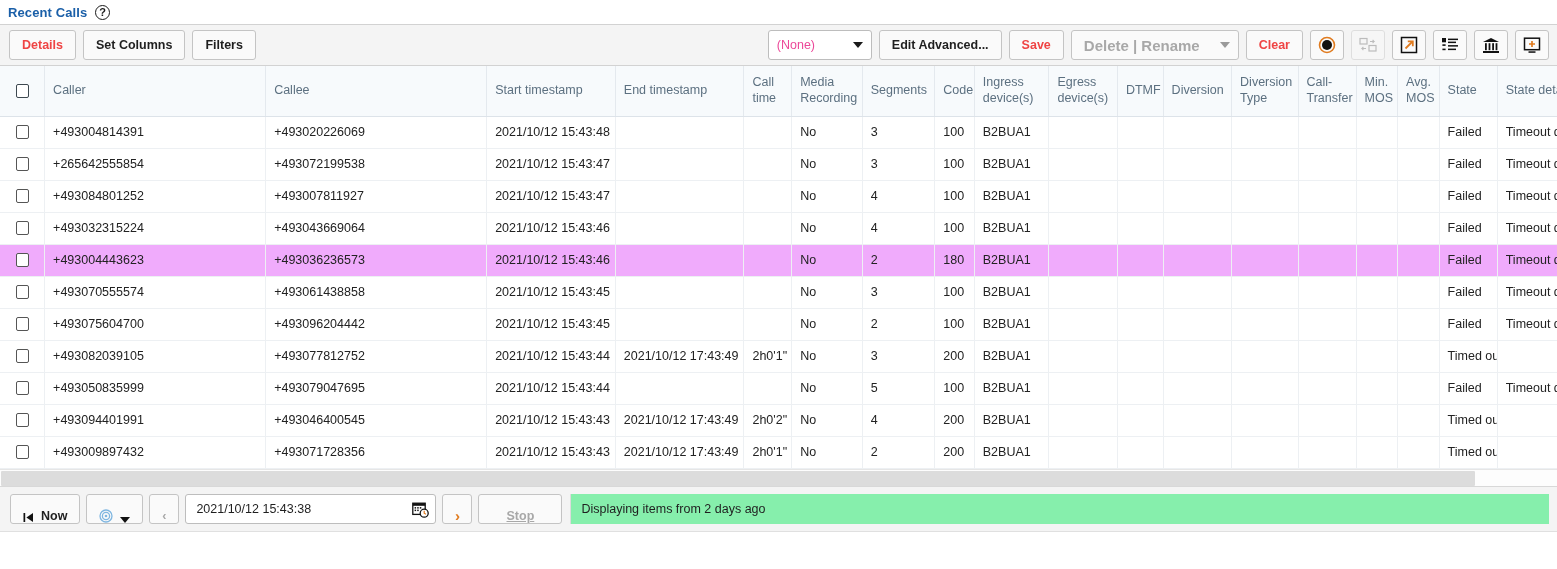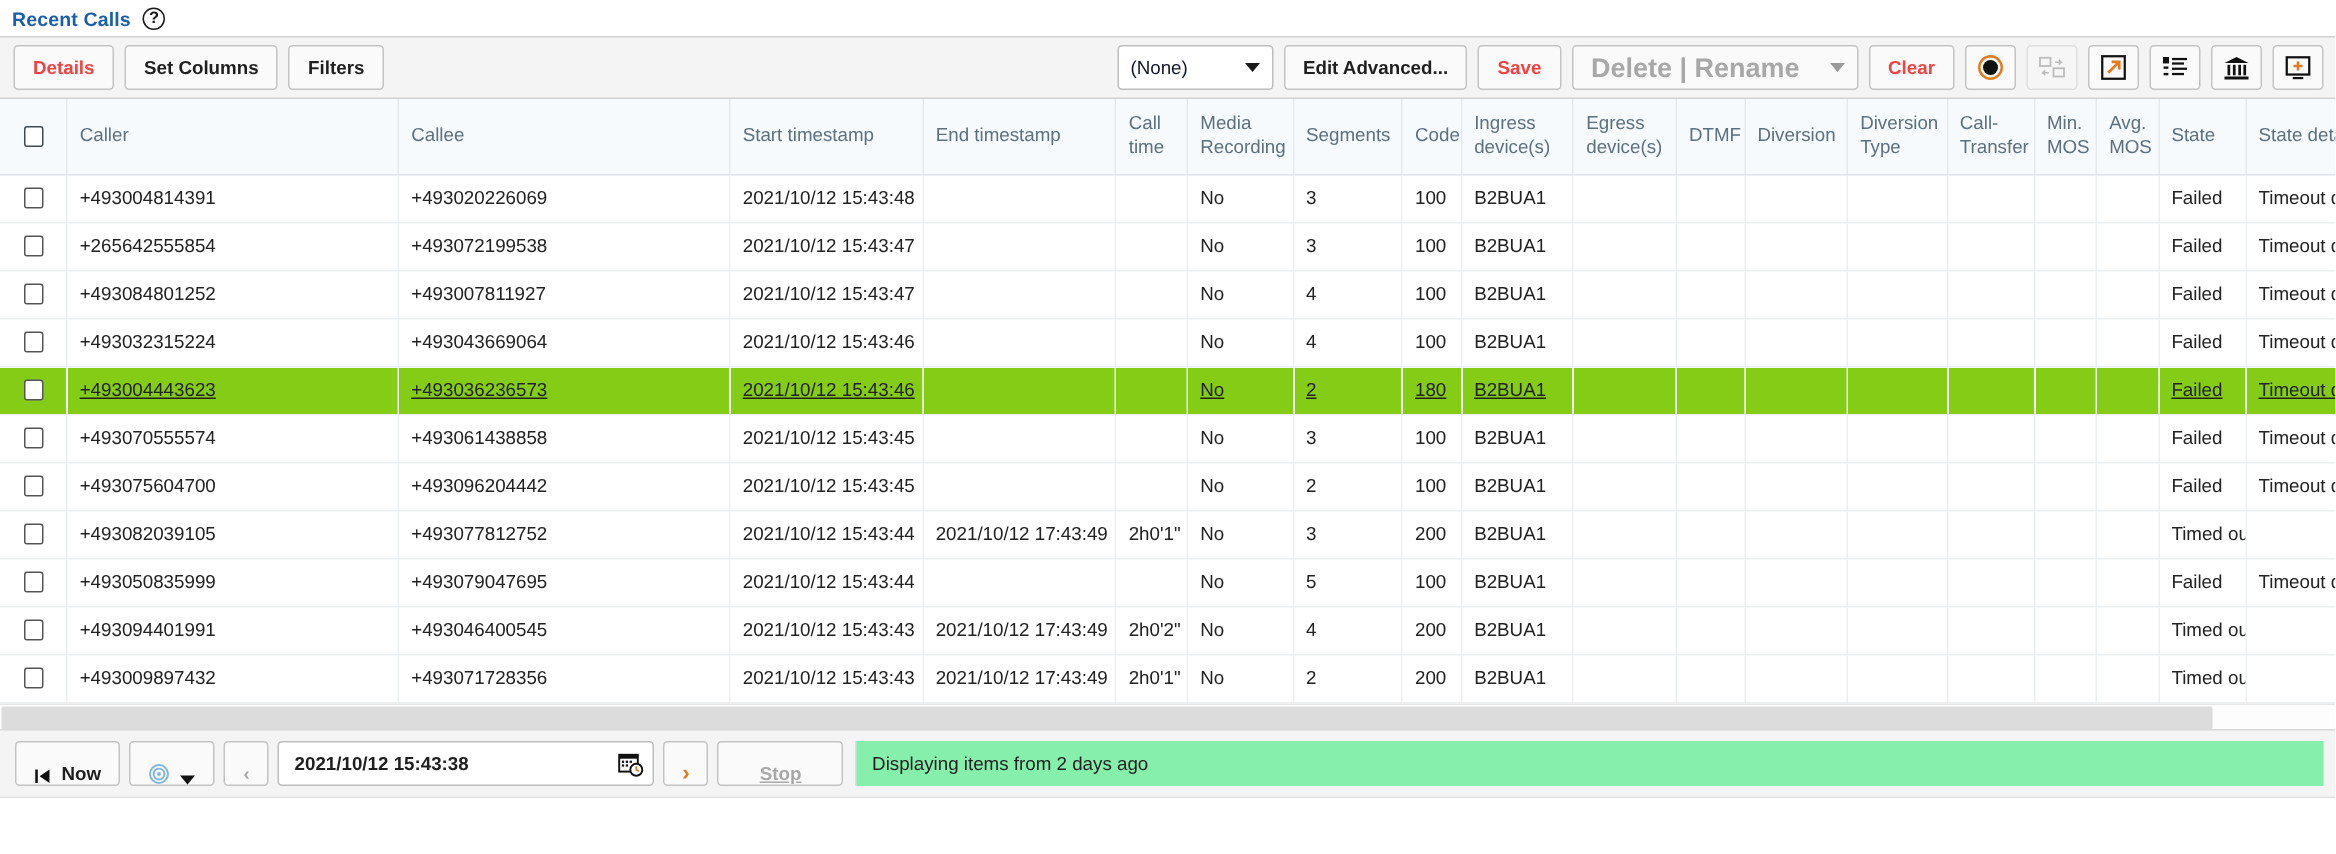--- a/index.html
+++ b/index.html
@@ -70,21 +70,21 @@
 
   .select-box {
     height: 30px;
     width: 104px;
     background: #fff;
     border: 1px solid #bdbdbd;
     border-radius: 3px;
     display: flex; align-items: center;
     padding: 0 8px;
     font-size: 12.5px;
-    color: #0f172a;
+    color: #ec4899;
     cursor: pointer;
     position: relative;
   }
   .select-box .caret {
     margin-left: auto;
     width: 0; height: 0;
     border-left: 5px solid transparent;
     border-right: 5px solid transparent;
     border-top: 6px solid #1a1a1a;
   }
@@ -92,21 +92,21 @@
   .split-btn {
     height: 30px;
     display: inline-flex;
     border: 1px solid #c4c4c4;
     border-radius: 3px;
     background: #fafafa;
     align-items: center;
     cursor: default;
   }
   .split-btn .lbl {
-    padding: 0 12px; font-size:18px; font-weight:bold; color:#a8a8a8; white-space: nowrap;
+    padding: 0 12px; font-size:15px; font-weight:bold; color:#a8a8a8; white-space: nowrap;
   }
   .split-btn .caret {
     width: 26px; display:flex; align-items:center; justify-content:center;
   }
   .split-btn .caret i {
     width:0;height:0;border-left:5px solid transparent;border-right:5px solid transparent;
     border-top:6px solid #9a9a9a; display:block;
   }
 
   .icon-btn {
@@ -152,21 +152,21 @@
   table.grid td {
     padding: 7px 8px;
     height: 32px;
     border-right: 1px solid #edf0f3;
     border-bottom: 1px solid #edf0f3;
     color: #222;
     white-space: nowrap;
     overflow: hidden;
     vertical-align: middle;
   }
-  tr.alt td { background: #84cc16; text-decoration: underline; }
+  tr.alt td { background: #f0abfc; }
   td.state { color: #b22222; }
   td.details { color:#222; }
 
   .cbox {
     width: 13px; height: 14px;
     border: 1.6px solid #555;
     border-radius: 2px;
     background: #fff;
     display: inline-block;
     vertical-align: middle;
@@ -222,21 +222,20 @@
   .datefield {
     height: 30px;
     width: 251px;
     background: #fff;
     border: 1px solid #bdbdbd;
     border-radius: 3px;
     display: flex; align-items: center;
     padding: 0 6px 0 10px;
     font-size: 12.5px;
     color: #1f1f1f;
-    font-weight: bold;
   }
   .datefield .val { flex: 1 1 auto; }
 
   .statusbox {
     height: 30px;
     flex: 1 1 auto;
     background: #86efac;
     display: flex; align-items: center;
     padding: 0 10px;
     font-size: 12.5px;

